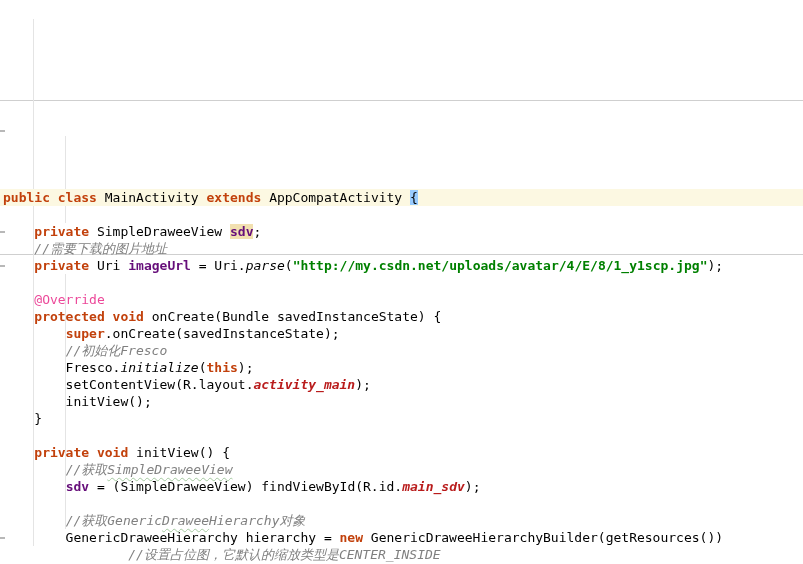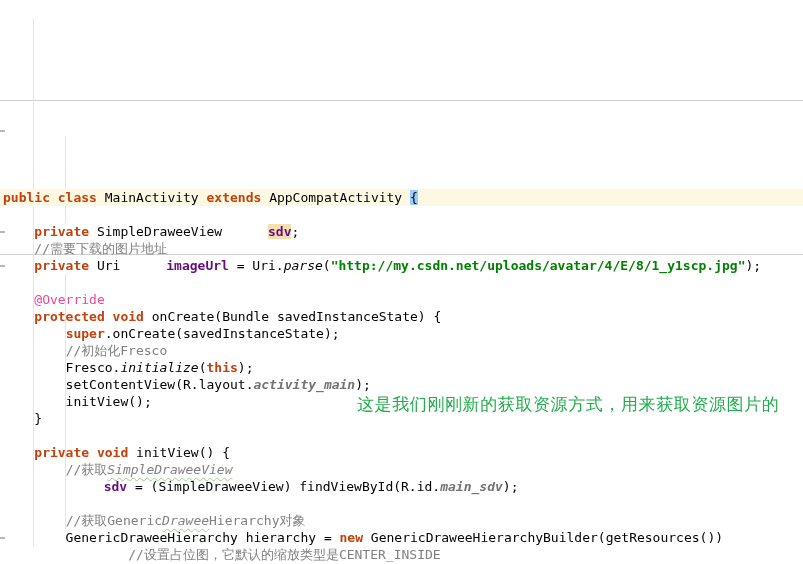--- a/index.html
+++ b/index.html
@@ -7,25 +7,25 @@
   #code{
     position:relative;width:803px;height:564px;box-sizing:border-box;
     padding-top:2px;background:#fff;white-space:pre;
     font-family:"DejaVu Sans Mono","Liberation Mono",monospace;
     font-size:13px;line-height:17px;color:#000;
   }
   .line{height:17px;padding-left:3px;position:relative;z-index:2;}
   .caret-row{background:#FCF8E2;}
   .tok-p{color:#000;margin-top:23px;}
   .tok-k{color:#c2410c;font-weight:bold;}
-  .tok-f{color:#660E7A;font-weight:bold;margin-left:38px;}
-  .tok-s{color:#737373;font-weight:bold;font-style:italic;}
+  .tok-f{color:#660E7A;font-weight:bold;}
+  .tok-s{color:#b91c1c;font-weight:bold;font-style:italic;}
   .tok-m{color:#000;font-style:italic;text-align:right;}
   .tok-g{color:#008000;font-weight:bold;}
-  .tok-c{color:#808080;}
+  .tok-c{color:#808080;font-style:italic;}
   .tok-w{color:#808080;font-style:italic;
          text-decoration:underline wavy #A5C9A0 1px;
          text-decoration-skip-ink:none;text-underline-offset:3px;}
   .tok-a{color:#ec4899;}
   .brace-hl{background:#99CCFF;}
   .decl-hl{background:#F2E0B0;}
   .separator{position:absolute;left:0;width:803px;height:1px;background:#CFCFCF;z-index:1;}
   .sep-1{top:100px;}
   .sep-2{top:254px;}
   .guide{position:absolute;width:1px;background:#E4E4E4;z-index:1;}
@@ -47,14 +47,13 @@
   <div class="separator sep-1"></div>
   <div class="separator sep-2"></div>
   <div class="guide guide-1"></div>
   <div class="guide guide-2"></div>
   <div class="guide guide-3"></div>
   <div class="fold-mark fm-1"></div>
   <div class="fold-mark fm-2"></div>
   <div class="fold-mark fm-3"></div>
   <div class="fold-mark fm-4"></div>
   <div id="lines"><div class="line caret-row"><span class="tok-k">public</span><span class="tok-p"> </span><span class="tok-k">class</span><span class="tok-p"> MainActivity </span><span class="tok-k">extends</span><span class="tok-p"> AppCompatActivity </span><span class="tok-p brace-hl">{</span></div><div class="line"></div><div class="line"><span class="tok-p">    </span><span class="tok-k">private</span><span class="tok-p"> SimpleDraweeView </span><span class="tok-f decl-hl">sdv</span><span class="tok-p">;</span></div><div class="line"><span class="tok-p">    </span><span class="tok-c">//需要下载的图片地址</span></div><div class="line"><span class="tok-p">    </span><span class="tok-k">private</span><span class="tok-p"> Uri </span><span class="tok-f">imageUrl</span><span class="tok-p"> = Uri.</span><span class="tok-m">parse</span><span class="tok-p">(</span><span class="tok-g">"http://my.csdn.net/uploads/avatar/4/E/8/1_y1scp.jpg"</span><span class="tok-p">);</span></div><div class="line"></div><div class="line"><span class="tok-p">    </span><span class="tok-a">@Override</span></div><div class="line"><span class="tok-p">    </span><span class="tok-k">protected</span><span class="tok-p"> </span><span class="tok-k">void</span><span class="tok-p"> onCreate(Bundle savedInstanceState) {</span></div><div class="line"><span class="tok-p">        </span><span class="tok-k">super</span><span class="tok-p">.onCreate(savedInstanceState);</span></div><div class="line"><span class="tok-p">        </span><span class="tok-c">//初始化Fresco</span></div><div class="line"><span class="tok-p">        Fresco.</span><span class="tok-m">initialize</span><span class="tok-p">(</span><span class="tok-k">this</span><span class="tok-p">);</span></div><div class="line"><span class="tok-p">        setContentView(R.layout.</span><span class="tok-s">activity_main</span><span class="tok-p">);</span></div><div class="line"><span class="tok-p">        initView();</span></div><div class="line"><span class="tok-p">    }</span></div><div class="line"></div><div class="line"><span class="tok-p">    </span><span class="tok-k">private</span><span class="tok-p"> </span><span class="tok-k">void</span><span class="tok-p"> initView() {</span></div><div class="line"><span class="tok-p">        </span><span class="tok-c">//获取</span><span class="tok-w">SimpleDraweeView</span></div><div class="line"><span class="tok-p">        </span><span class="tok-f">sdv</span><span class="tok-p"> = (SimpleDraweeView) findViewById(R.id.</span><span class="tok-s">main_sdv</span><span class="tok-p">);</span></div><div class="line"></div><div class="line"><span class="tok-p">        </span><span class="tok-c">//获取Generic</span><span class="tok-w">Drawee</span><span class="tok-c">Hierarchy对象</span></div><div class="line"><span class="tok-p">        GenericDraweeHierarchy hierarchy = </span><span class="tok-k">new</span><span class="tok-p"> GenericDraweeHierarchyBuilder(getResources())</span></div><div class="line"><span class="tok-p">                </span><span class="tok-c">//设置占位图，它默认的缩放类型是CENTER_INSIDE</span></div><div class="line"></div></div>
-  <div id="green-note">这是我们刚刚新的获取资源方式，用来获取资源图片的</div>
 </div>
 
 </body></html>

